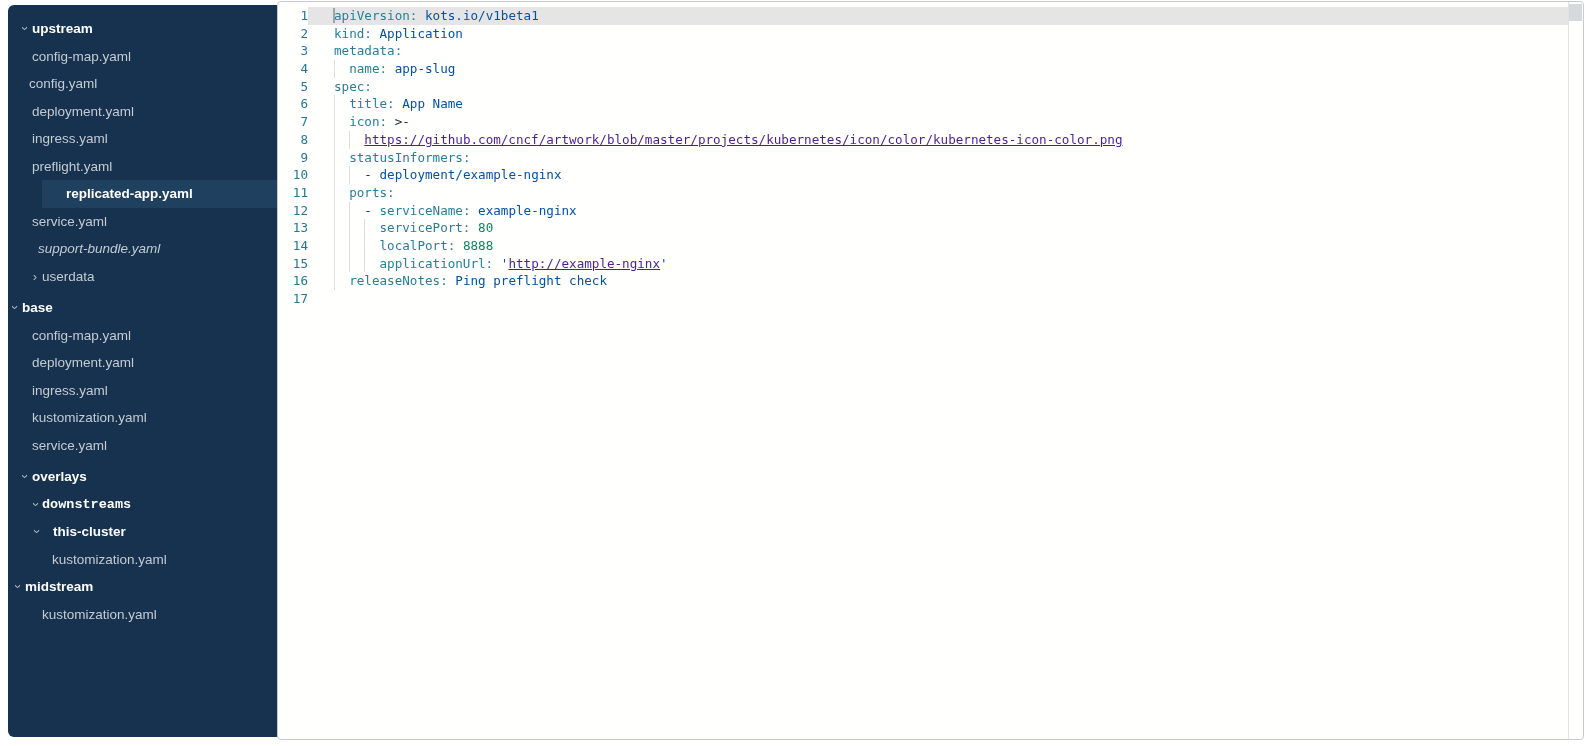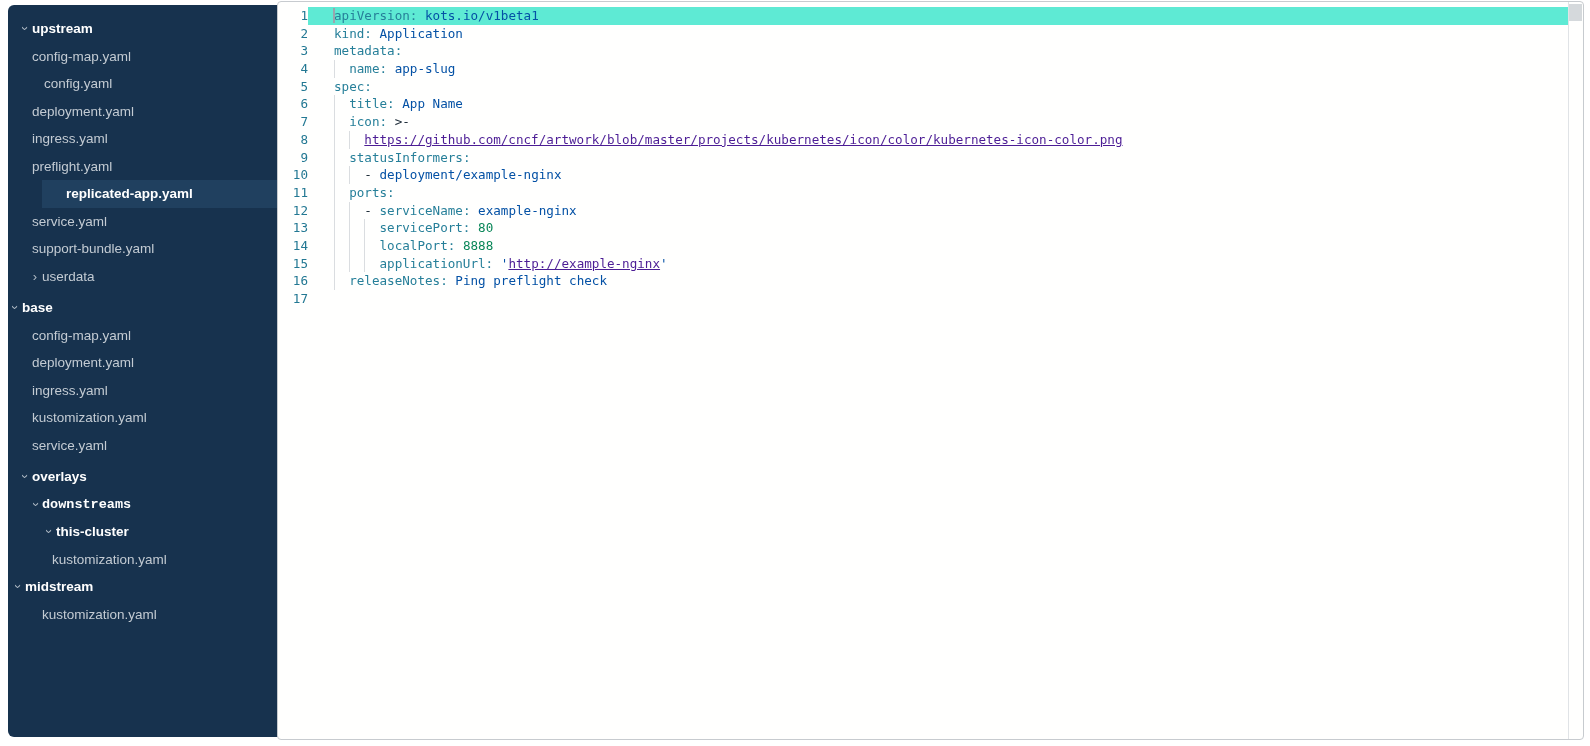--- a/index.html
+++ b/index.html
@@ -72,21 +72,21 @@
     color: #237893;
   }
   .line-content {
     flex: 1;
     padding-left: 26px;
     white-space: pre;
     position: relative;
     color: #333333;
     margin-right: 15px;
   }
-  .code-line.current .line-content { background: #5eead4; }
+  .code-line.current .line-content { background: #e5e5e5; }
   .cursor {
     position: absolute;
     left: 25px; top: 1px;
     width: 2px; height: 15px;
     background: #9aa5ae;
   }
   .guide {
     display: inline-block;
     width: 2ch;
     height: 17.7px;
@@ -119,21 +119,21 @@
 <div class="app">
   <nav class="sidebar" id="sidebar">
       <div class="tree-item bold" style="padding-left: 10px;">
     <span class="chev down">›</span>
     <span class="tree-label">upstream</span>
   </div>
       <div class="tree-item" style="padding-left: 24px;">
 
     <span class="tree-label">config-map.yaml</span>
   </div>
-      <div class="tree-item" style="padding-left: 36px;">
+      <div class="tree-item" style="padding-left: 21px;">
 
     <span class="tree-label">config.yaml</span>
   </div>
       <div class="tree-item" style="padding-left: 24px;">
 
     <span class="tree-label">deployment.yaml</span>
   </div>
       <div class="tree-item" style="padding-left: 24px;">
 
     <span class="tree-label">ingress.yaml</span>
@@ -143,21 +143,21 @@
     <span class="tree-label">preflight.yaml</span>
   </div>
       <div class="tree-item bold selected" style="padding-left: 24px; margin-left: 34px;">
 
     <span class="tree-label">replicated-app.yaml</span>
   </div>
       <div class="tree-item" style="padding-left: 24px;">
 
     <span class="tree-label">service.yaml</span>
   </div>
-      <div class="tree-item" style="padding-left: 24px;">
+      <div class="tree-item" style="padding-left: 30px; font-style: italic;">
 
     <span class="tree-label">support-bundle.yaml</span>
   </div>
       <div class="tree-item" style="padding-left: 20px;">
     <span class="chev">›</span>
     <span class="tree-label">userdata</span>
   </div>
       <div class="tree-item bold" style="margin-top: 4px; ">
     <span class="chev down">›</span>
     <span class="tree-label">base</span>
@@ -183,21 +183,21 @@
     <span class="tree-label">service.yaml</span>
   </div>
       <div class="tree-item bold" style="margin-top: 4px; padding-left: 10px;">
     <span class="chev down">›</span>
     <span class="tree-label">overlays</span>
   </div>
       <div class="tree-item bold" style="padding-left: 20px; font-family: Liberation Mono, monospace;">
     <span class="chev down">›</span>
     <span class="tree-label">downstreams</span>
   </div>
-      <div class="tree-item bold" style="padding-left: 34px;">
+      <div class="tree-item bold" style="padding-left: 22px; gap: 9px;">
     <span class="chev down">›</span>
     <span class="tree-label">this-cluster</span>
   </div>
       <div class="tree-item" style="padding-left: 44px;">
 
     <span class="tree-label">kustomization.yaml</span>
   </div>
       <div class="tree-item bold" style="padding-left: 3px;">
     <span class="chev down">›</span>
     <span class="tree-label">midstream</span>

